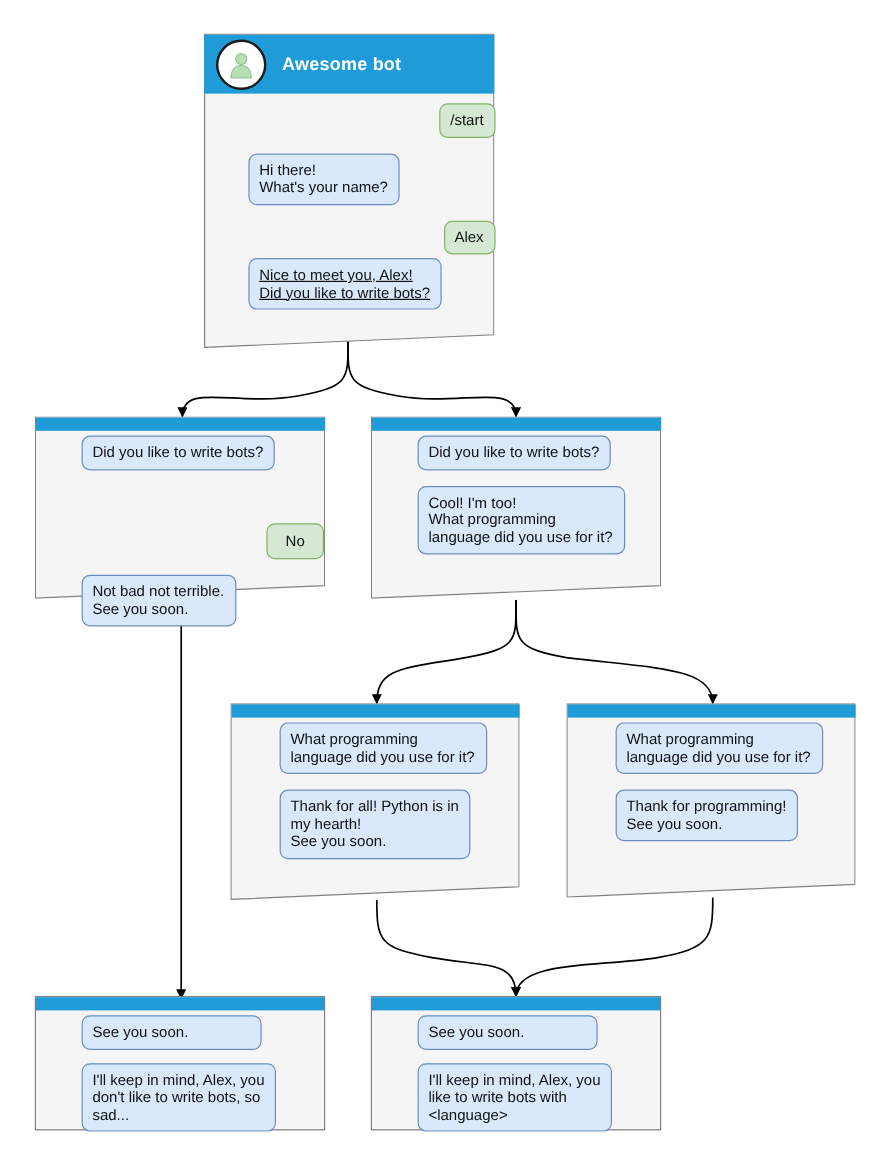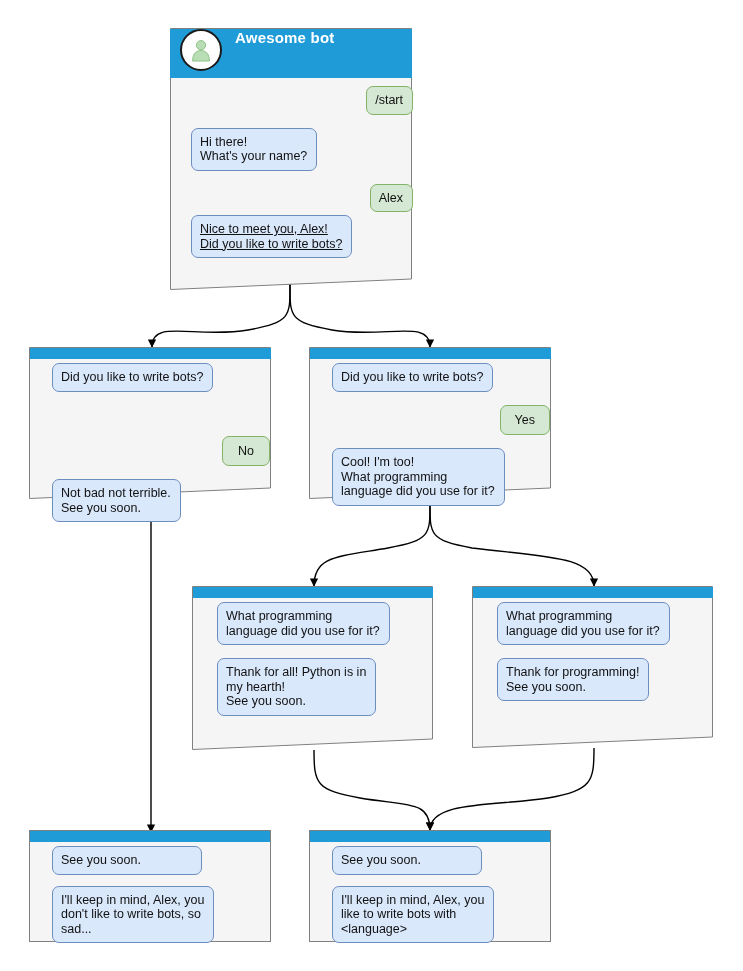--- a/index.html
+++ b/index.html
@@ -24,38 +24,38 @@
   .card.skew .card-shape {
     border: none;
     background: none;
   }
   .card.skew .card-shape svg { display: block; }
 
   
   .titlebar {
     position: absolute; left: 0; top: 0;
     background: #1f9bd8;
-    display: flex; 
+    display: flex; align-items: center;
   }
   .avatar {
     width: 42px; height: 42px; border-radius: 50%;
     background: #ffffff; border: 2px solid #1b1b1b;
     margin-left: 10px;
     display: flex; align-items: center; justify-content: center;
     flex: none;
   }
   .bot-title {
     color: #ffffff; font-size: 15px; font-weight: bold;
     margin-left: 13px; letter-spacing: .2px;
   }
 
   
   .bubbles { position: absolute; left: 11px; width: 100%; }
   .row { display: flex; width: 100%; }
-  .row.left { justify-content: flex-start; }
+  .row.left { justify-content: flex-start; margin-left: 16px; }
   .row.right { justify-content: flex-end; }
   .bubble {
     font-size: 12.5px; line-height: 14.5px; color: #111111;
     border-radius: 7px; padding: 6px 9px 6px 8px;
     white-space: pre-line; max-width: 180px;
   }
   .bubble.bot { background: #dae8fc; border: 1px solid #6c8ebf; }
   .bubble.user { background: #d5e8d4; border: 1px solid #82b366; }
 </style>
 </head>
@@ -145,23 +145,20 @@
     <div class="card-shape">
       <svg width="242" height="152" viewBox="0 0 242 152" xmlns="http://www.w3.org/2000/svg">
         <polygon points="0.5,0.5 241.5,0.5 241.5,141 0.5,151.5" fill="#f5f5f5" stroke="#808080" stroke-width="1"></polygon>
       </svg>
     </div>
     <div class="titlebar" style="width:241px; height:11px; top:1px; left:1px;"></div>
     <div class="bubbles" style="top:16px; padding:0 12px;">
       <div class="row left" style="margin-bottom:13px;">
         <div class="bubble bot">Did you like to write bots?</div>
       </div>
-      <div class="row right" style="margin-bottom:13px;">
-        <div class="bubble user" style="padding:7px 14px;">Yes</div>
-      </div>
       <div class="row left">
         <div class="bubble bot">Cool! I'm too!
 What programming
 language did you use for it?</div>
       </div>
     </div>
   </div>
 
   <div class="card skew" style="left:192px; top:586px; width:241px; height:164px;">
     <div class="card-shape">

